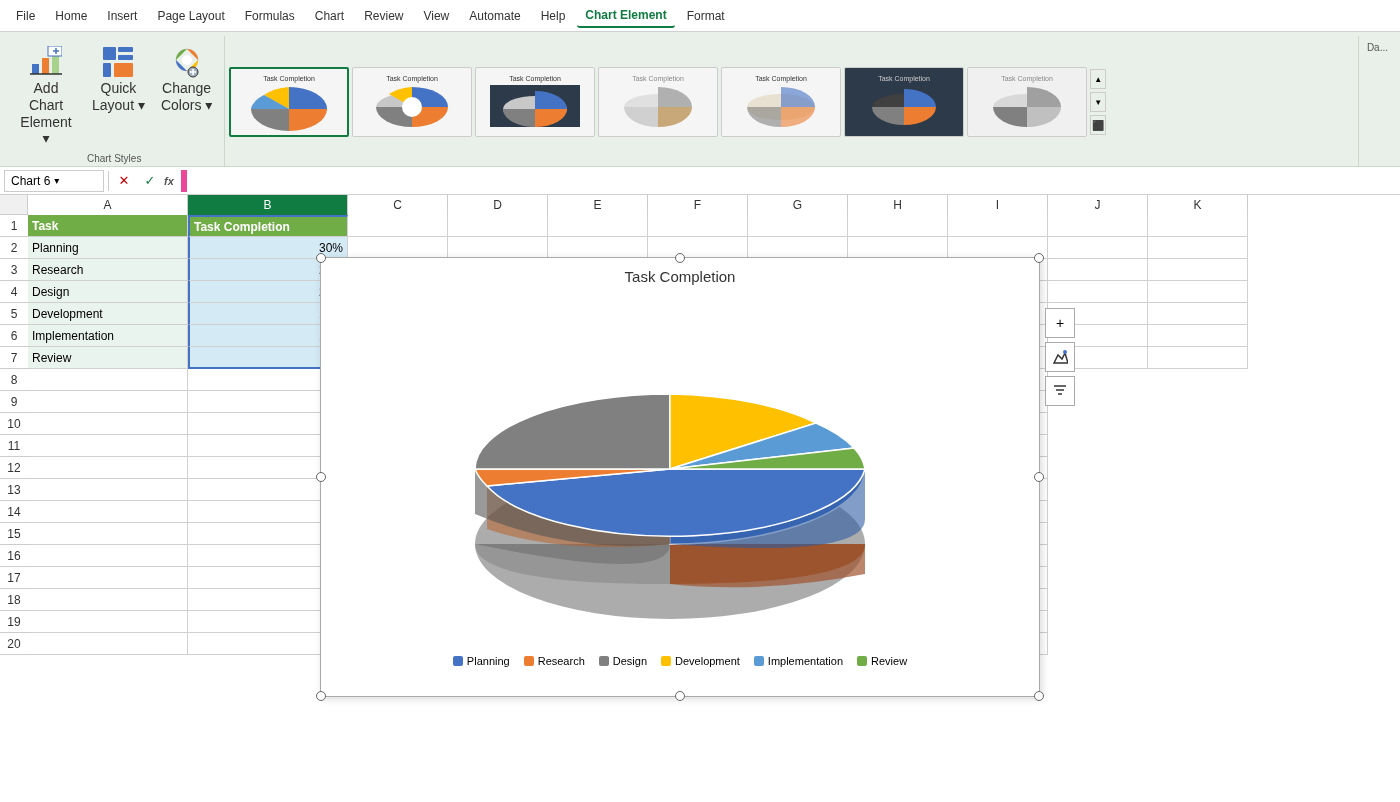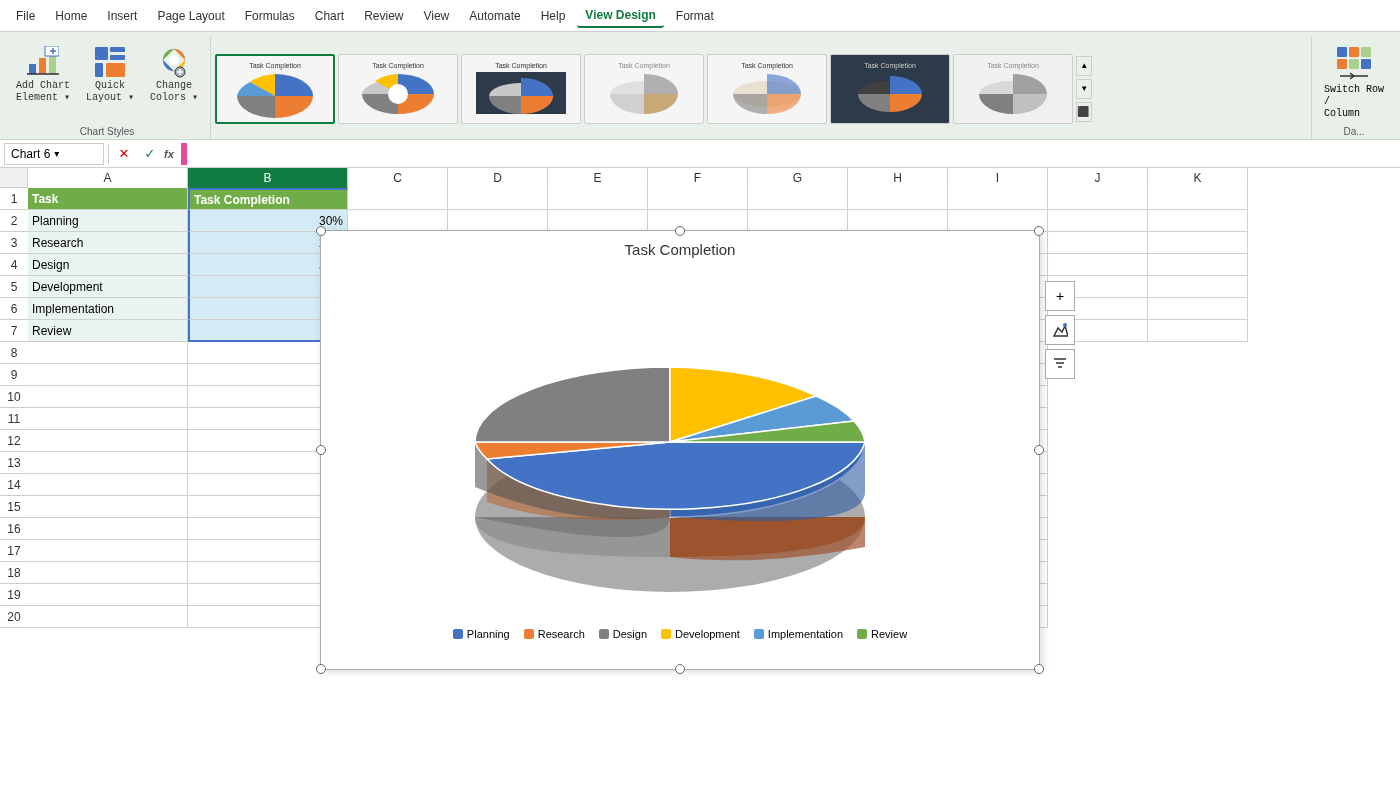--- a/index.html
+++ b/index.html
@@ -68,25 +68,24 @@
     }
     .ribbon-button-icon {
       width: 36px;
       height: 36px;
       display: flex;
       align-items: center;
       justify-content: center;
       font-size: 22px;
     }
     .ribbon-button-label {
-      font-size: 10px;
+      font-size: 14px;
       line-height: 1.2;
       max-width: 60px;
       word-wrap: break-word;
-      font-family: Liberation Mono, monospace;
     }
 
     
     .chart-styles-group {
       display: flex;
       flex-direction: column;
       flex: 1;
       padding: 4px 4px 2px 4px;
       border-right: 1px solid #c8d8c9;
     }
@@ -324,21 +323,21 @@
   <span class="menu-item">File</span>
   <span class="menu-item">Home</span>
   <span class="menu-item">Insert</span>
   <span class="menu-item">Page Layout</span>
   <span class="menu-item">Formulas</span>
   <span class="menu-item">Chart</span>
   <span class="menu-item">Review</span>
   <span class="menu-item">View</span>
   <span class="menu-item">Automate</span>
   <span class="menu-item">Help</span>
-  <span class="menu-item active">View Design</span>
+  <span class="menu-item active">Chart Element</span>
   <span class="menu-item">Format</span>
 </div>
 
 <div id="ribbon">
 
   <div class="ribbon-group">
     <div class="ribbon-group-items">
 
       <div class="ribbon-button">
         <div class="ribbon-button-icon">
@@ -463,35 +462,20 @@
 
       <div class="gallery-scroll">
         <div class="gallery-scroll-btn">▲</div>
         <div class="gallery-scroll-btn">▼</div>
         <div class="gallery-scroll-btn" style="font-size:10px;">⬛</div>
       </div>
     </div>
   </div>
 
   <div class="switch-group">
-    <div class="switch-button">
-      <div class="switch-icon">
-        <svg width="36" height="36" viewBox="0 0 36 36">
-          <rect x="1" y="1" width="10" height="10" fill="#4472c4" rx="1"></rect>
-          <rect x="13" y="1" width="10" height="10" fill="#ed7d31" rx="1"></rect>
-          <rect x="25" y="1" width="10" height="10" fill="#a9d18e" rx="1"></rect>
-          <rect x="1" y="13" width="10" height="10" fill="#ed7d31" rx="1"></rect>
-          <rect x="13" y="13" width="10" height="10" fill="#a9d18e" rx="1"></rect>
-          <rect x="25" y="13" width="10" height="10" fill="#4472c4" rx="1"></rect>
-          <path d="M4 30 L18 30 M14 27 L18 30 L14 33" stroke="#333" stroke-width="1.5" fill="none"></path>
-          <path d="M32 30 L18 30" stroke="#333" stroke-width="1.5"></path>
-        </svg>
-      </div>
-      <div class="ribbon-button-label">Switch Row /<br>Column</div>
-    </div>
     <div class="ribbon-group-label">Da...</div>
   </div>
 </div>
 
 <div id="formula-bar">
   <div class="name-box">
     <span>Chart 6</span>
     <span style="margin-left:4px; font-size:10px;">▾</span>
   </div>
   <div class="formula-divider"></div>

